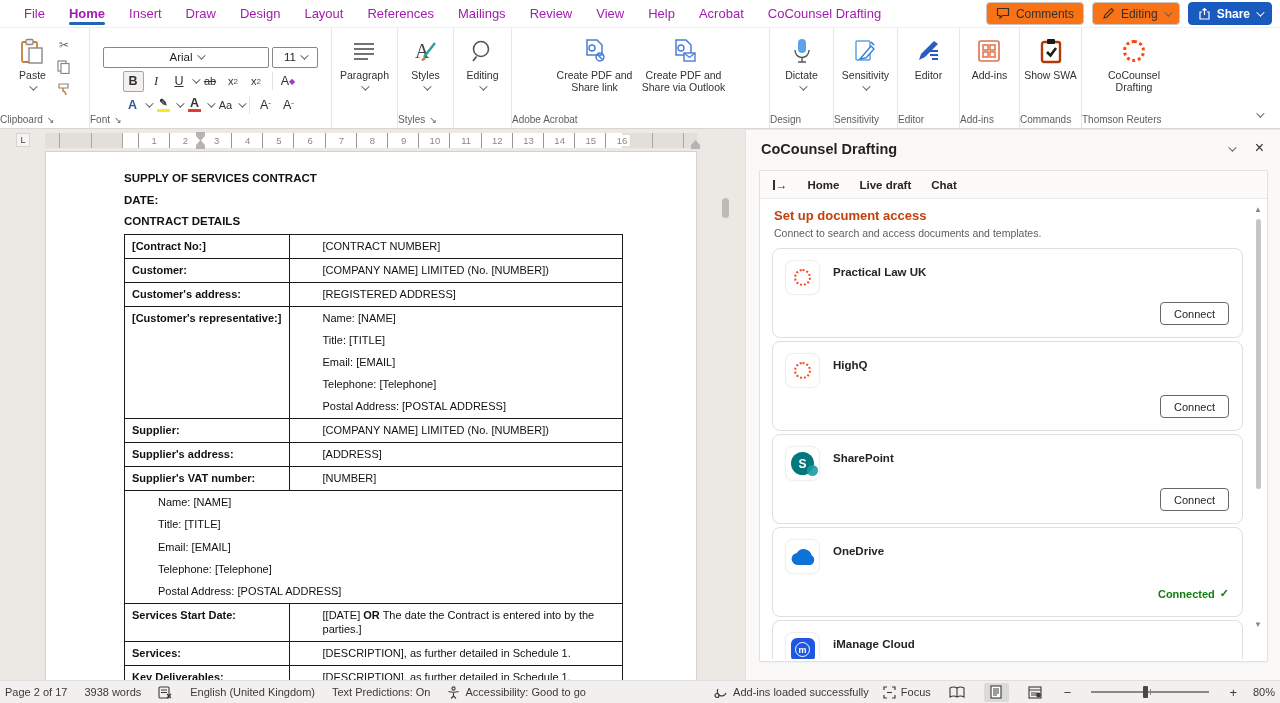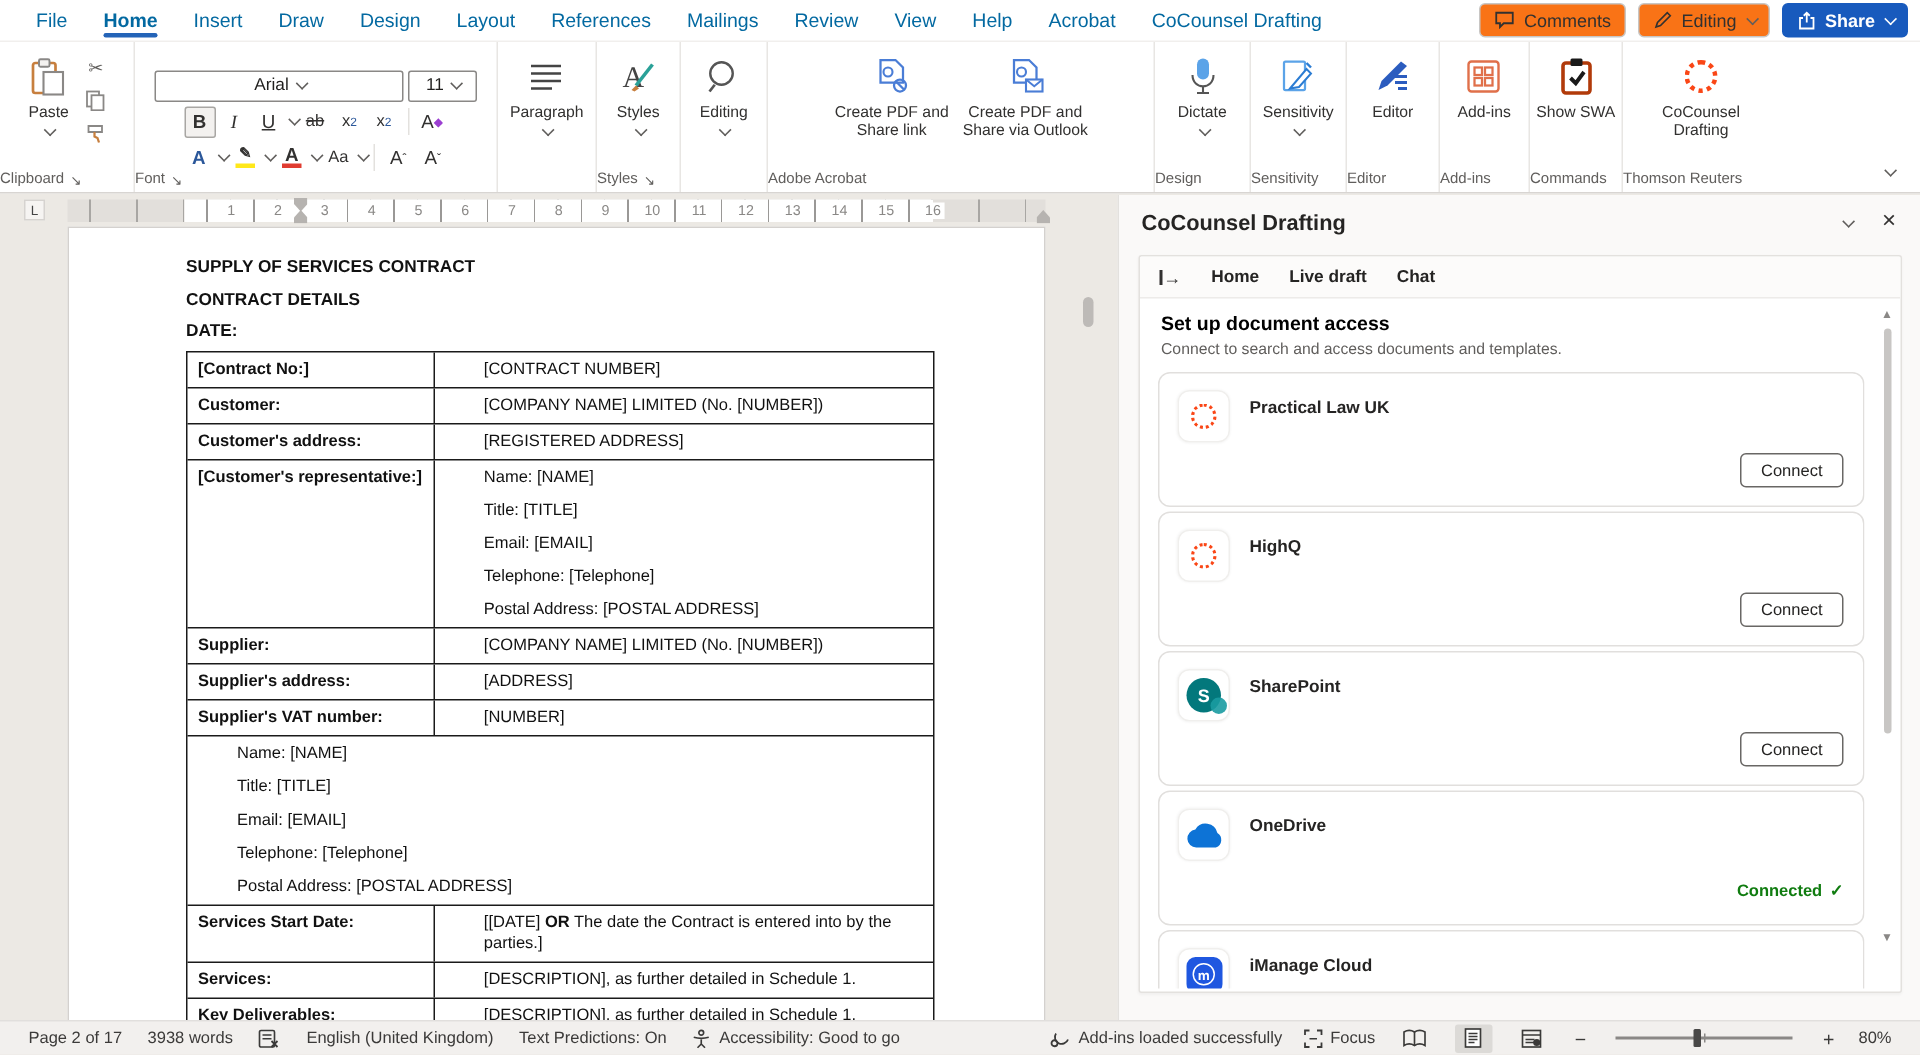--- a/index.html
+++ b/index.html
@@ -1,20 +1,20 @@
 <!DOCTYPE html>
 <html><head>
 <meta charset="utf-8">
 <style>
   * { box-sizing: border-box; margin:0; padding:0; }
   html,body { width:1280px; height:703px; overflow:hidden; font-family:"Liberation Sans",sans-serif; background:#ece9e4; }
 
   
   #menubar { height:28px; background:#fff; display:flex; align-items:stretch; padding-left:12px; position:relative; border-bottom:1px solid #f1efed;}
-  .mitem { font-size:13px; color:#0369a1; padding:0 12px; display:flex; align-items:center; position:relative; cursor:default;}
+  .mitem { font-size:13px; color:#a21caf; padding:0 12px; display:flex; align-items:center; position:relative; cursor:default;}
   .mitem.active { font-weight:bold; }
   .mitem.active::after { content:""; position:absolute; left:12px; right:12px; bottom:2px; height:3px; background:#2464b8; border-radius:2px;}
   #topactions { position:absolute; right:8px; top:2px; display:flex; gap:8px; }
   .topbtn { height:23px; border:1px solid #c8c6c4; border-radius:4px; background:#f97316; display:flex; align-items:center; gap:6px; padding:0 9px; font-size:12px; color:#323130;}
   .topbtn.share { background:#185abd; border-color:#185abd; color:#fff; font-weight:bold;}
   .chev { display:inline-block; width:6px; height:6px; border-right:1.4px solid #605e5c; border-bottom:1.4px solid #605e5c; transform:rotate(45deg) translateY(-2px); }
   .share .chev { border-color:#fff; }
 
   
   #ribbon { height:101px; background:#fff; border-bottom:1px solid #d8d5d2; display:flex; position:relative; }
@@ -45,21 +45,21 @@
   #panel { position:absolute; top:130px; right:0; width:535px; bottom:23px; background:#faf9f8; border-left:1px solid #e3e1de;}
   .phead-title { position:absolute; left:15px; top:11px; font-size:14.5px; font-weight:bold; color:#252423;}
   .phead-chev { position:absolute; right:46px; top:16px;}
   .phead-close { position:absolute; right:16px; top:9px; font-size:16px; color:#323130;}
   .pcard { position:absolute; left:13px; right:12px; top:40px; height:492px; background:#fff; border:1px solid #e3e1de; border-radius:2px; box-shadow:0 1px 2px rgba(0,0,0,.04); overflow:hidden;}
   .pnav { height:28px; border-bottom:1px solid #edebe9; display:flex; align-items:center; gap:20px; padding:0 13px; background:#fcfbfa;}
   .ptab { font-size:11.5px; font-weight:bold; color:#252423; }
   .navarrow { display:flex; align-items:center; font-size:12px; color:#323130; gap:0px;}
   .navarrow .bar { width:1.5px; height:10px; background:#323130; margin-right:1px;}
   .psection { padding:9px 14px 6px; }
-  .psec-title { font-size:13px; font-weight:bold; color:#000000;}
+  .psec-title { font-size:13px; font-weight:bold; color:#c2410c;}
   .psec-sub { font-size:10.5px; color:#605e5c; margin-top:4px;}
   #connector-list { position:absolute; top:77px; left:12px; right:24px; bottom:2px; overflow:hidden;}
   .ccard { position:relative; height:90px; background:#fff; border:1px solid #e1dfdd; border-radius:8px; margin-bottom:3px;}
   .cicon { position:absolute; left:12px; top:11px; width:35px; height:35px; border:1px solid #f0efed; border-radius:8px; display:flex; align-items:center; justify-content:center; box-shadow:0 0 2px rgba(0,0,0,.06);}
   .cname { position:absolute; left:60px; top:17px; font-size:11.5px; font-weight:bold; color:#252423;}
   .connect { position:absolute; right:13px; bottom:12px; height:23px; padding:0 13px; background:#fff; border:1px solid #69676 5; border:1px solid #696765; border-radius:4px; font-size:11px; color:#252423; font-family:"Liberation Sans",sans-serif;}
   .cstatus { position:absolute; right:13px; bottom:16px; font-size:11px; font-weight:bold; color:#107c10; display:flex; gap:5px; align-items:center;}
   .tr-ring { width:17px; height:17px; border:2.6px dotted #fa4616; border-radius:50%; }
   .sp-ic { width:23px; height:23px; background:#03787c; border-radius:50%; color:#fff; font-size:12px; font-weight:bold; display:flex; align-items:center; justify-content:center; position:relative;}
   .sp-ic::after { content:""; position:absolute; right:-4px; bottom:-1px; width:11px; height:11px; background:#1a9ba1; border-radius:50%; opacity:.9;}
@@ -88,21 +88,21 @@
   .trow { display:flex; border-bottom:1px solid #1a1a1a; }
   .trow:last-child { border-bottom:none; }
   .tcell { font-size:11px; color:#111; padding:4px 7px 5px; line-height:14px; }
   .tlabel { width:174px; font-weight:bold; border-right:1px solid #1a1a1a; }
   .tval { width:325px;margin-left:26px; }
   .tline { margin-bottom:8.2px; }
   .tline:last-child { margin-bottom:0; }
   #docscroll { position:absolute; left:722px; top:68px; width:7px; height:20px; background:#bdbab7; border-radius:4px;}
 
   
-  #statusbar { position:absolute; bottom:0; left:0; right:0; height:23px; background:#f2f0ee; border-top:1px solid #e1dfdd; display:flex; align-items:center; justify-content:space-between; font-size:11px; color:#3b3a39; padding:0 19px;}
+  #statusbar { position:absolute; bottom:0; left:0; right:0; height:23px; background:#f2f0ee; border-top:1px solid #e1dfdd; display:flex; align-items:center; justify-content:space-between; font-size:11px; color:#3b3a39; padding:0 5px;}
   .sgroup { display:flex; align-items:center; gap:17px; }
   .sitem { display:flex; align-items:center; gap:5px; white-space:nowrap;}
   .viewbtn { width:25px; height:19px; display:flex; align-items:center; justify-content:center; border-radius:2px;}
   .viewbtn.sel { background:#dcdad7; }
   .ztrack { width:118px; height:2px; background:#8a8886; position:relative; margin:0 4px;}
   .ztick { position:absolute; left:50%; top:-2px; width:1px; height:6px; background:#8a8886;}
   .zthumb { position:absolute; left:44%; top:-5px; width:5px; height:12px; background:#494847; border-radius:1px;}
   .zbtn { font-size:13px; color:#3b3a39; padding:0 2px;}
 </style>
 </head>
@@ -422,22 +422,22 @@
         <span class="rnum" style="left: 405.47px;">13</span>
         <span class="rnum" style="left: 436.66px;">14</span>
         <span class="rnum" style="left: 467.85px;">15</span>
         <span class="rnum" style="left: 499.04px;">16</span>
       </div>
   </div>
 
   <div id="page">
     <div id="pagecontent">
       <div class="dheading">SUPPLY OF SERVICES CONTRACT</div>
+      <div class="dheading">DATE:</div>
       <div class="dheading">CONTRACT DETAILS</div>
-      <div class="dheading">DATE:</div>
       <div id="contract-table">
           <div class="trow">
             <div class="tcell tlabel">[Contract No:]</div>
             <div class="tcell tval">
               <div class="tline">[CONTRACT NUMBER]</div>
             </div>
           </div>
           <div class="trow">
             <div class="tcell tlabel">Customer:</div>
             <div class="tcell tval">

